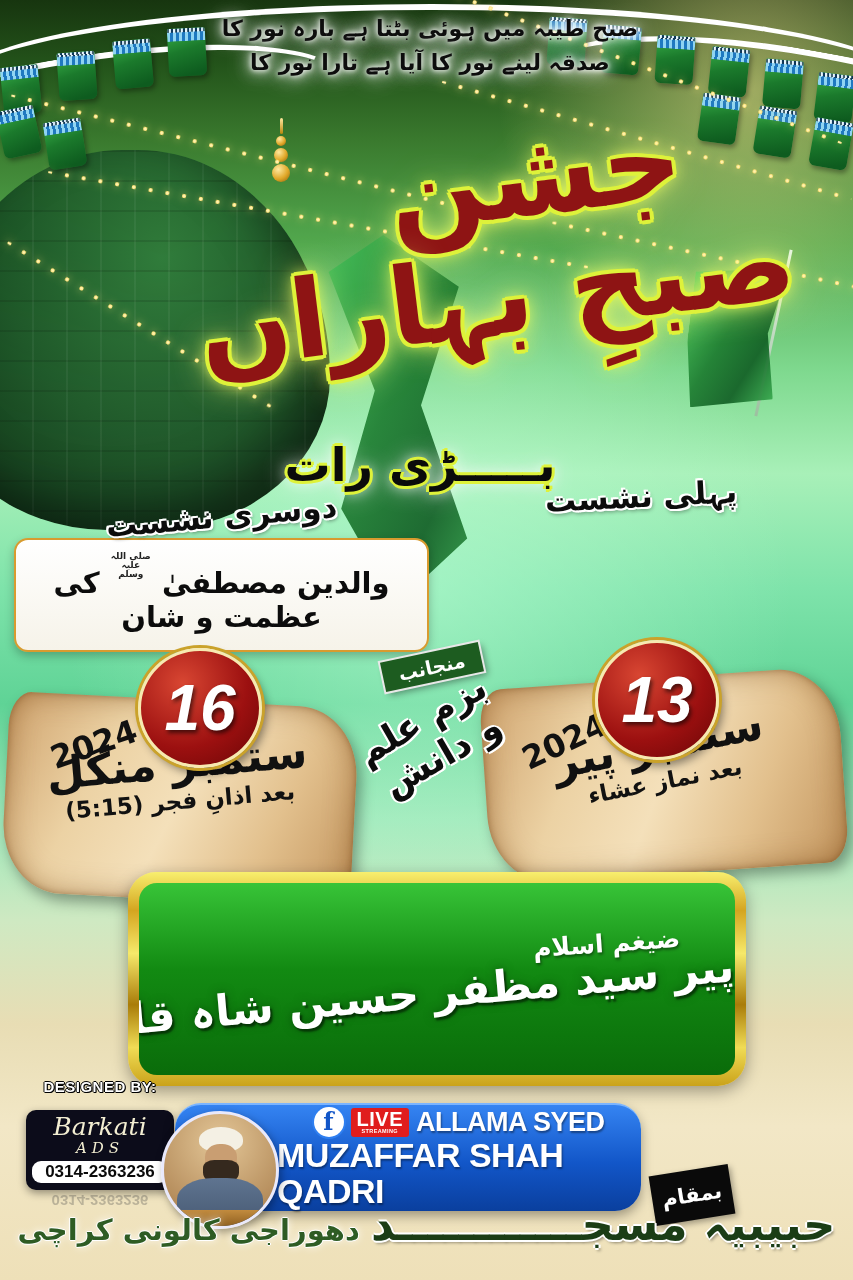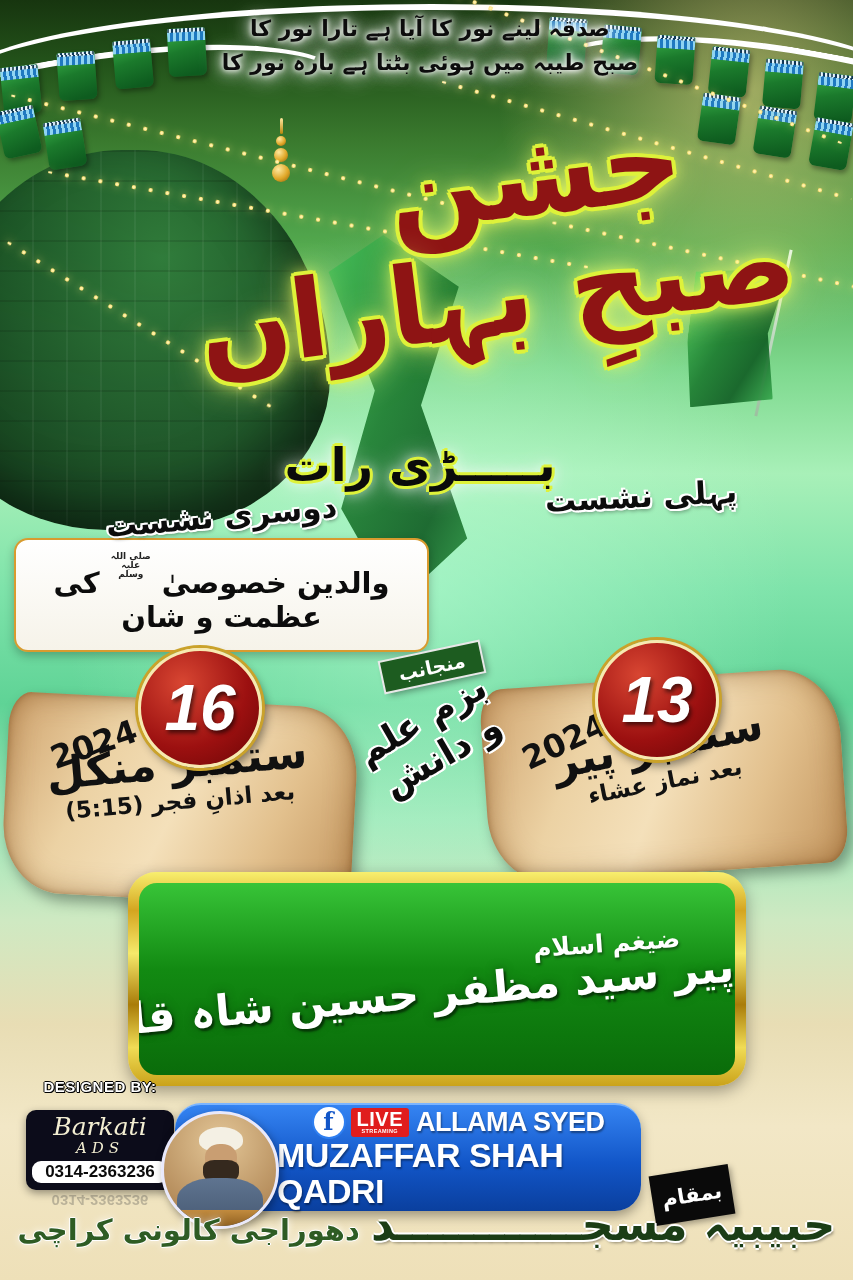--- a/index.html
+++ b/index.html
@@ -175,38 +175,38 @@
   <div class="abs flag" style="left:812px;top:120px;transform:rotate(10deg);"></div>
 
   <div class="abs lights" style="left:0;top:150px;width:500px;transform:rotate(14deg);"></div>
   <div class="abs lights" style="left:40px;top:215px;width:560px;transform:rotate(10deg);"></div>
   <div class="abs lights" style="left:390px;top:55px;width:470px;transform:rotate(21deg);"></div>
   <div class="abs lights" style="left:430px;top:135px;width:430px;transform:rotate(16deg);"></div>
   <div class="abs lights" style="left:-20px;top:320px;width:320px;transform:rotate(32deg);"></div>
   <div class="abs lights" style="left:545px;top:250px;width:320px;transform:rotate(12deg);"></div>
 
   <div class="abs couplet rtl">
+    <div>صبح طیبہ میں ہوئی بٹتا ہے بارہ نور کا</div>
     <div>صدقہ لینے نور کا آیا ہے تارا نور کا</div>
-    <div>صبح طیبہ میں ہوئی بٹتا ہے بارہ نور کا</div>
   </div>
 
   <div class="abs title rtl">
     <div class="w1">جشن</div>
     <div class="w2">صبحِ بہاراں</div>
   </div>
   <div class="abs subtitle rtl">بـــــڑی رات</div>
 
   <div class="abs session rtl" style="left:437px;top:478px;width:408px;">
     <div class="session-label" style="transform:rotate(-3deg);">پہلی نشست</div>
   </div>
 
   <div class="abs session rtl" style="left:14px;top:498px;width:415px;">
     <div class="session-label" style="transform:rotate(-5deg);">دوسری نشست</div>
     <div class="session-box">
-      <span>والدین خصوصیٰ</span>
+      <span>والدین مصطفیٰ</span>
       <span class="hon">صلی اللہ علیہ وسلم</span>
       <span>کی عظمت و شان</span>
     </div>
   </div>
 
   <div class="abs scroll" style="left:485px;top:678px;width:358px;height:196px;transform:rotate(-4deg);">
     <div class="scroll-inner rtl" style="transform:rotate(-7deg);padding-top:28px;box-sizing:border-box;">
       <div class="scroll-year" style="position:absolute;left:28px;top:26px;">2024</div>
       <div class="scroll-main">
         <span class="broz">بروز</span>

